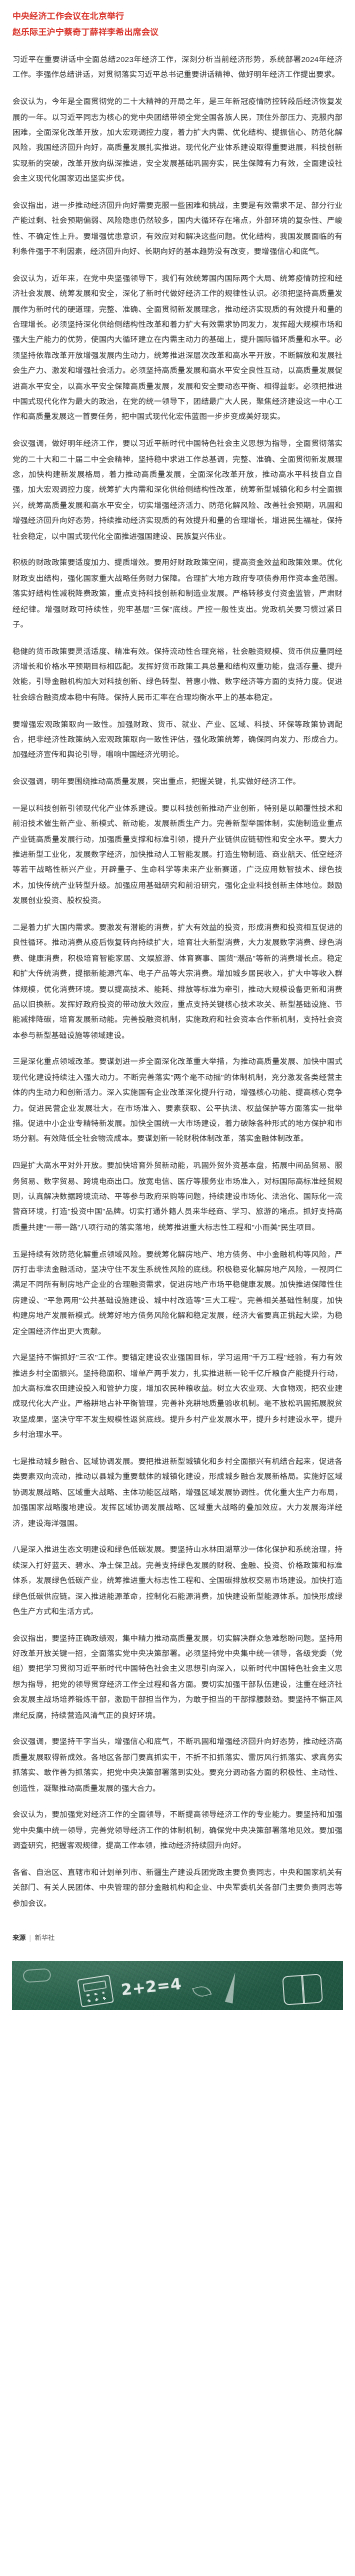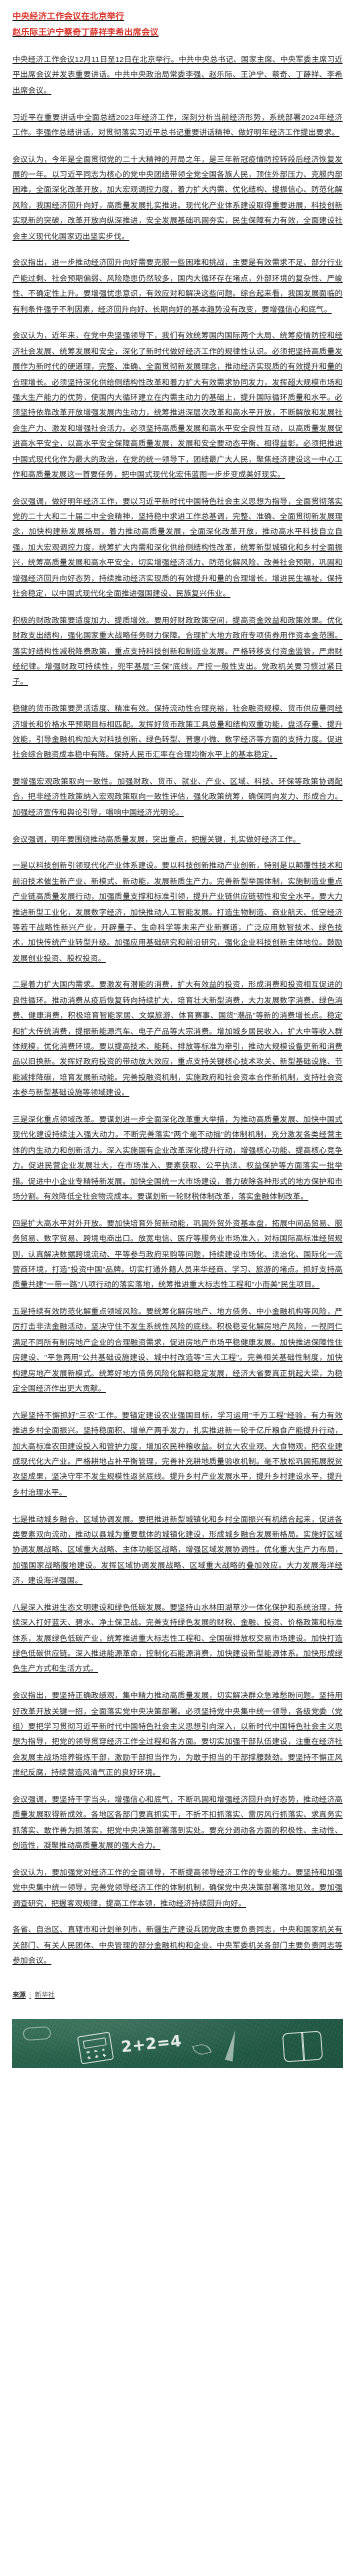--- a/index.html
+++ b/index.html
@@ -9,21 +9,20 @@
     background:#ffffff;
   }
   body {
     font-family:"Liberation Sans","DejaVu Sans",sans-serif;
     color:#1a1a1a;
     -webkit-font-smoothing:antialiased;
   }
   .article {
     width:355px;
     padding:9.3px 12.4px 0 12.4px;
-    text-decoration:underline;
   }
   
   .headline {
     margin-bottom:11.3px;
   }
   .headline-line {
     color:#d9352c;
     font-size:8.5px;
     font-weight:700;
     line-height:1.85;
@@ -166,24 +165,23 @@
 <body>
 
 <div class="article">
 
   <div class="headline">
     <div class="headline-line">中央经济工作会议在北京举行</div>
     <div class="headline-line">赵乐际王沪宁蔡奇丁薛祥李希出席会议</div>
   </div>
 
   <div class="body-copy">
-    <p class="para">中央经济工作会议12月11日至12日在北京举行。中共中央总书记、国家主席、中央军委主席习近平出席会议并发表重要讲话。中共中央政治局常委李强、赵乐际、王沪宁、蔡奇、丁薛祥、李希出席会议。</p>
     <p class="para">习近平在重要讲话中全面总结2023年经济工作，深刻分析当前经济形势，系统部署2024年经济工作。李强作总结讲话，对贯彻落实习近平总书记重要讲话精神、做好明年经济工作提出要求。</p>
     <p class="para">会议认为，今年是全面贯彻党的二十大精神的开局之年，是三年新冠疫情防控转段后经济恢复发展的一年。以习近平同志为核心的党中央团结带领全党全国各族人民，顶住外部压力、克服内部困难，全面深化改革开放，加大宏观调控力度，着力扩大内需、优化结构、提振信心、防范化解风险，我国经济回升向好，高质量发展扎实推进。现代化产业体系建设取得重要进展，科技创新实现新的突破，改革开放向纵深推进，安全发展基础巩固夯实，民生保障有力有效，全面建设社会主义现代化国家迈出坚实步伐。</p>
-    <p class="para">会议指出，进一步推动经济回升向好需要克服一些困难和挑战，主要是有效需求不足、部分行业产能过剩、社会预期偏弱、风险隐患仍然较多，国内大循环存在堵点，外部环境的复杂性、严峻性、不确定性上升。要增强忧患意识，有效应对和解决这些问题。综合起来看，我国发展面临的有利条件强于不利因素，经济回升向好、长期向好的基本趋势没有改变，要增强信心和底气。</p>
+    <p class="para">会议指出，进一步推动经济回升向好需要克服一些困难和挑战，主要是有效需求不足、部分行业产能过剩、社会预期偏弱、风险隐患仍然较多，国内大循环存在堵点，外部环境的复杂性、严峻性、不确定性上升。要增强忧患意识，有效应对和解决这些问题。优化结构，我国发展面临的有利条件强于不利因素，经济回升向好、长期向好的基本趋势没有改变，要增强信心和底气。</p>
     <p class="para">会议认为，近年来，在党中央坚强领导下，我们有效统筹国内国际两个大局、统筹疫情防控和经济社会发展、统筹发展和安全，深化了新时代做好经济工作的规律性认识。必须把坚持高质量发展作为新时代的硬道理，完整、准确、全面贯彻新发展理念，推动经济实现质的有效提升和量的合理增长。必须坚持深化供给侧结构性改革和着力扩大有效需求协同发力，发挥超大规模市场和强大生产能力的优势，使国内大循环建立在内需主动力的基础上，提升国际循环质量和水平。必须坚持依靠改革开放增强发展内生动力，统筹推进深层次改革和高水平开放，不断解放和发展社会生产力、激发和增强社会活力。必须坚持高质量发展和高水平安全良性互动，以高质量发展促进高水平安全，以高水平安全保障高质量发展，发展和安全要动态平衡、相得益彰。必须把推进中国式现代化作为最大的政治，在党的统一领导下，团结最广大人民，聚焦经济建设这一中心工作和高质量发展这一首要任务，把中国式现代化宏伟蓝图一步步变成美好现实。</p>
     <p class="para">会议强调，做好明年经济工作，要以习近平新时代中国特色社会主义思想为指导，全面贯彻落实党的二十大和二十届二中全会精神，坚持稳中求进工作总基调，完整、准确、全面贯彻新发展理念，加快构建新发展格局，着力推动高质量发展，全面深化改革开放，推动高水平科技自立自强，加大宏观调控力度，统筹扩大内需和深化供给侧结构性改革，统筹新型城镇化和乡村全面振兴，统筹高质量发展和高水平安全，切实增强经济活力、防范化解风险、改善社会预期，巩固和增强经济回升向好态势，持续推动经济实现质的有效提升和量的合理增长，增进民生福祉，保持社会稳定，以中国式现代化全面推进强国建设、民族复兴伟业。</p>
     <p class="para">积极的财政政策要适度加力、提质增效。要用好财政政策空间，提高资金效益和政策效果。优化财政支出结构，强化国家重大战略任务财力保障。合理扩大地方政府专项债券用作资本金范围。落实好结构性减税降费政策，重点支持科技创新和制造业发展。严格转移支付资金监管，严肃财经纪律。增强财政可持续性，兜牢基层"三保"底线。严控一般性支出。党政机关要习惯过紧日子。</p>
     <p class="para">稳健的货币政策要灵活适度、精准有效。保持流动性合理充裕，社会融资规模、货币供应量同经济增长和价格水平预期目标相匹配。发挥好货币政策工具总量和结构双重功能，盘活存量、提升效能，引导金融机构加大对科技创新、绿色转型、普惠小微、数字经济等方面的支持力度。促进社会综合融资成本稳中有降。保持人民币汇率在合理均衡水平上的基本稳定。</p>
     <p class="para">要增强宏观政策取向一致性。加强财政、货币、就业、产业、区域、科技、环保等政策协调配合，把非经济性政策纳入宏观政策取向一致性评估，强化政策统筹，确保同向发力、形成合力。加强经济宣传和舆论引导，唱响中国经济光明论。</p>
     <p class="para">会议强调，明年要围绕推动高质量发展，突出重点，把握关键，扎实做好经济工作。</p>
     <p class="para">一是以科技创新引领现代化产业体系建设。要以科技创新推动产业创新，特别是以颠覆性技术和前沿技术催生新产业、新模式、新动能，发展新质生产力。完善新型举国体制，实施制造业重点产业链高质量发展行动，加强质量支撑和标准引领，提升产业链供应链韧性和安全水平。要大力推进新型工业化，发展数字经济，加快推动人工智能发展。打造生物制造、商业航天、低空经济等若干战略性新兴产业，开辟量子、生命科学等未来产业新赛道，广泛应用数智技术、绿色技术，加快传统产业转型升级。加强应用基础研究和前沿研究，强化企业科技创新主体地位。鼓励发展创业投资、股权投资。</p>
     <p class="para">二是着力扩大国内需求。要激发有潜能的消费，扩大有效益的投资，形成消费和投资相互促进的良性循环。推动消费从疫后恢复转向持续扩大，培育壮大新型消费，大力发展数字消费、绿色消费、健康消费，积极培育智能家居、文娱旅游、体育赛事、国货"潮品"等新的消费增长点。稳定和扩大传统消费，提振新能源汽车、电子产品等大宗消费。增加城乡居民收入，扩大中等收入群体规模，优化消费环境。要以提高技术、能耗、排放等标准为牵引，推动大规模设备更新和消费品以旧换新。发挥好政府投资的带动放大效应，重点支持关键核心技术攻关、新型基础设施、节能减排降碳，培育发展新动能。完善投融资机制，实施政府和社会资本合作新机制，支持社会资本参与新型基础设施等领域建设。</p>
     <p class="para">三是深化重点领域改革。要谋划进一步全面深化改革重大举措，为推动高质量发展、加快中国式现代化建设持续注入强大动力。不断完善落实"两个毫不动摇"的体制机制，充分激发各类经营主体的内生动力和创新活力。深入实施国有企业改革深化提升行动，增强核心功能、提高核心竞争力。促进民营企业发展壮大，在市场准入、要素获取、公平执法、权益保护等方面落实一批举措。促进中小企业专精特新发展。加快全国统一大市场建设，着力破除各种形式的地方保护和市场分割。有效降低全社会物流成本。要谋划新一轮财税体制改革，落实金融体制改革。</p>
     <p class="para">四是扩大高水平对外开放。要加快培育外贸新动能，巩固外贸外资基本盘，拓展中间品贸易、服务贸易、数字贸易、跨境电商出口。放宽电信、医疗等服务业市场准入，对标国际高标准经贸规则，认真解决数据跨境流动、平等参与政府采购等问题，持续建设市场化、法治化、国际化一流营商环境，打造"投资中国"品牌。切实打通外籍人员来华经商、学习、旅游的堵点。抓好支持高质量共建"一带一路"八项行动的落实落地，统筹推进重大标志性工程和"小而美"民生项目。</p>

